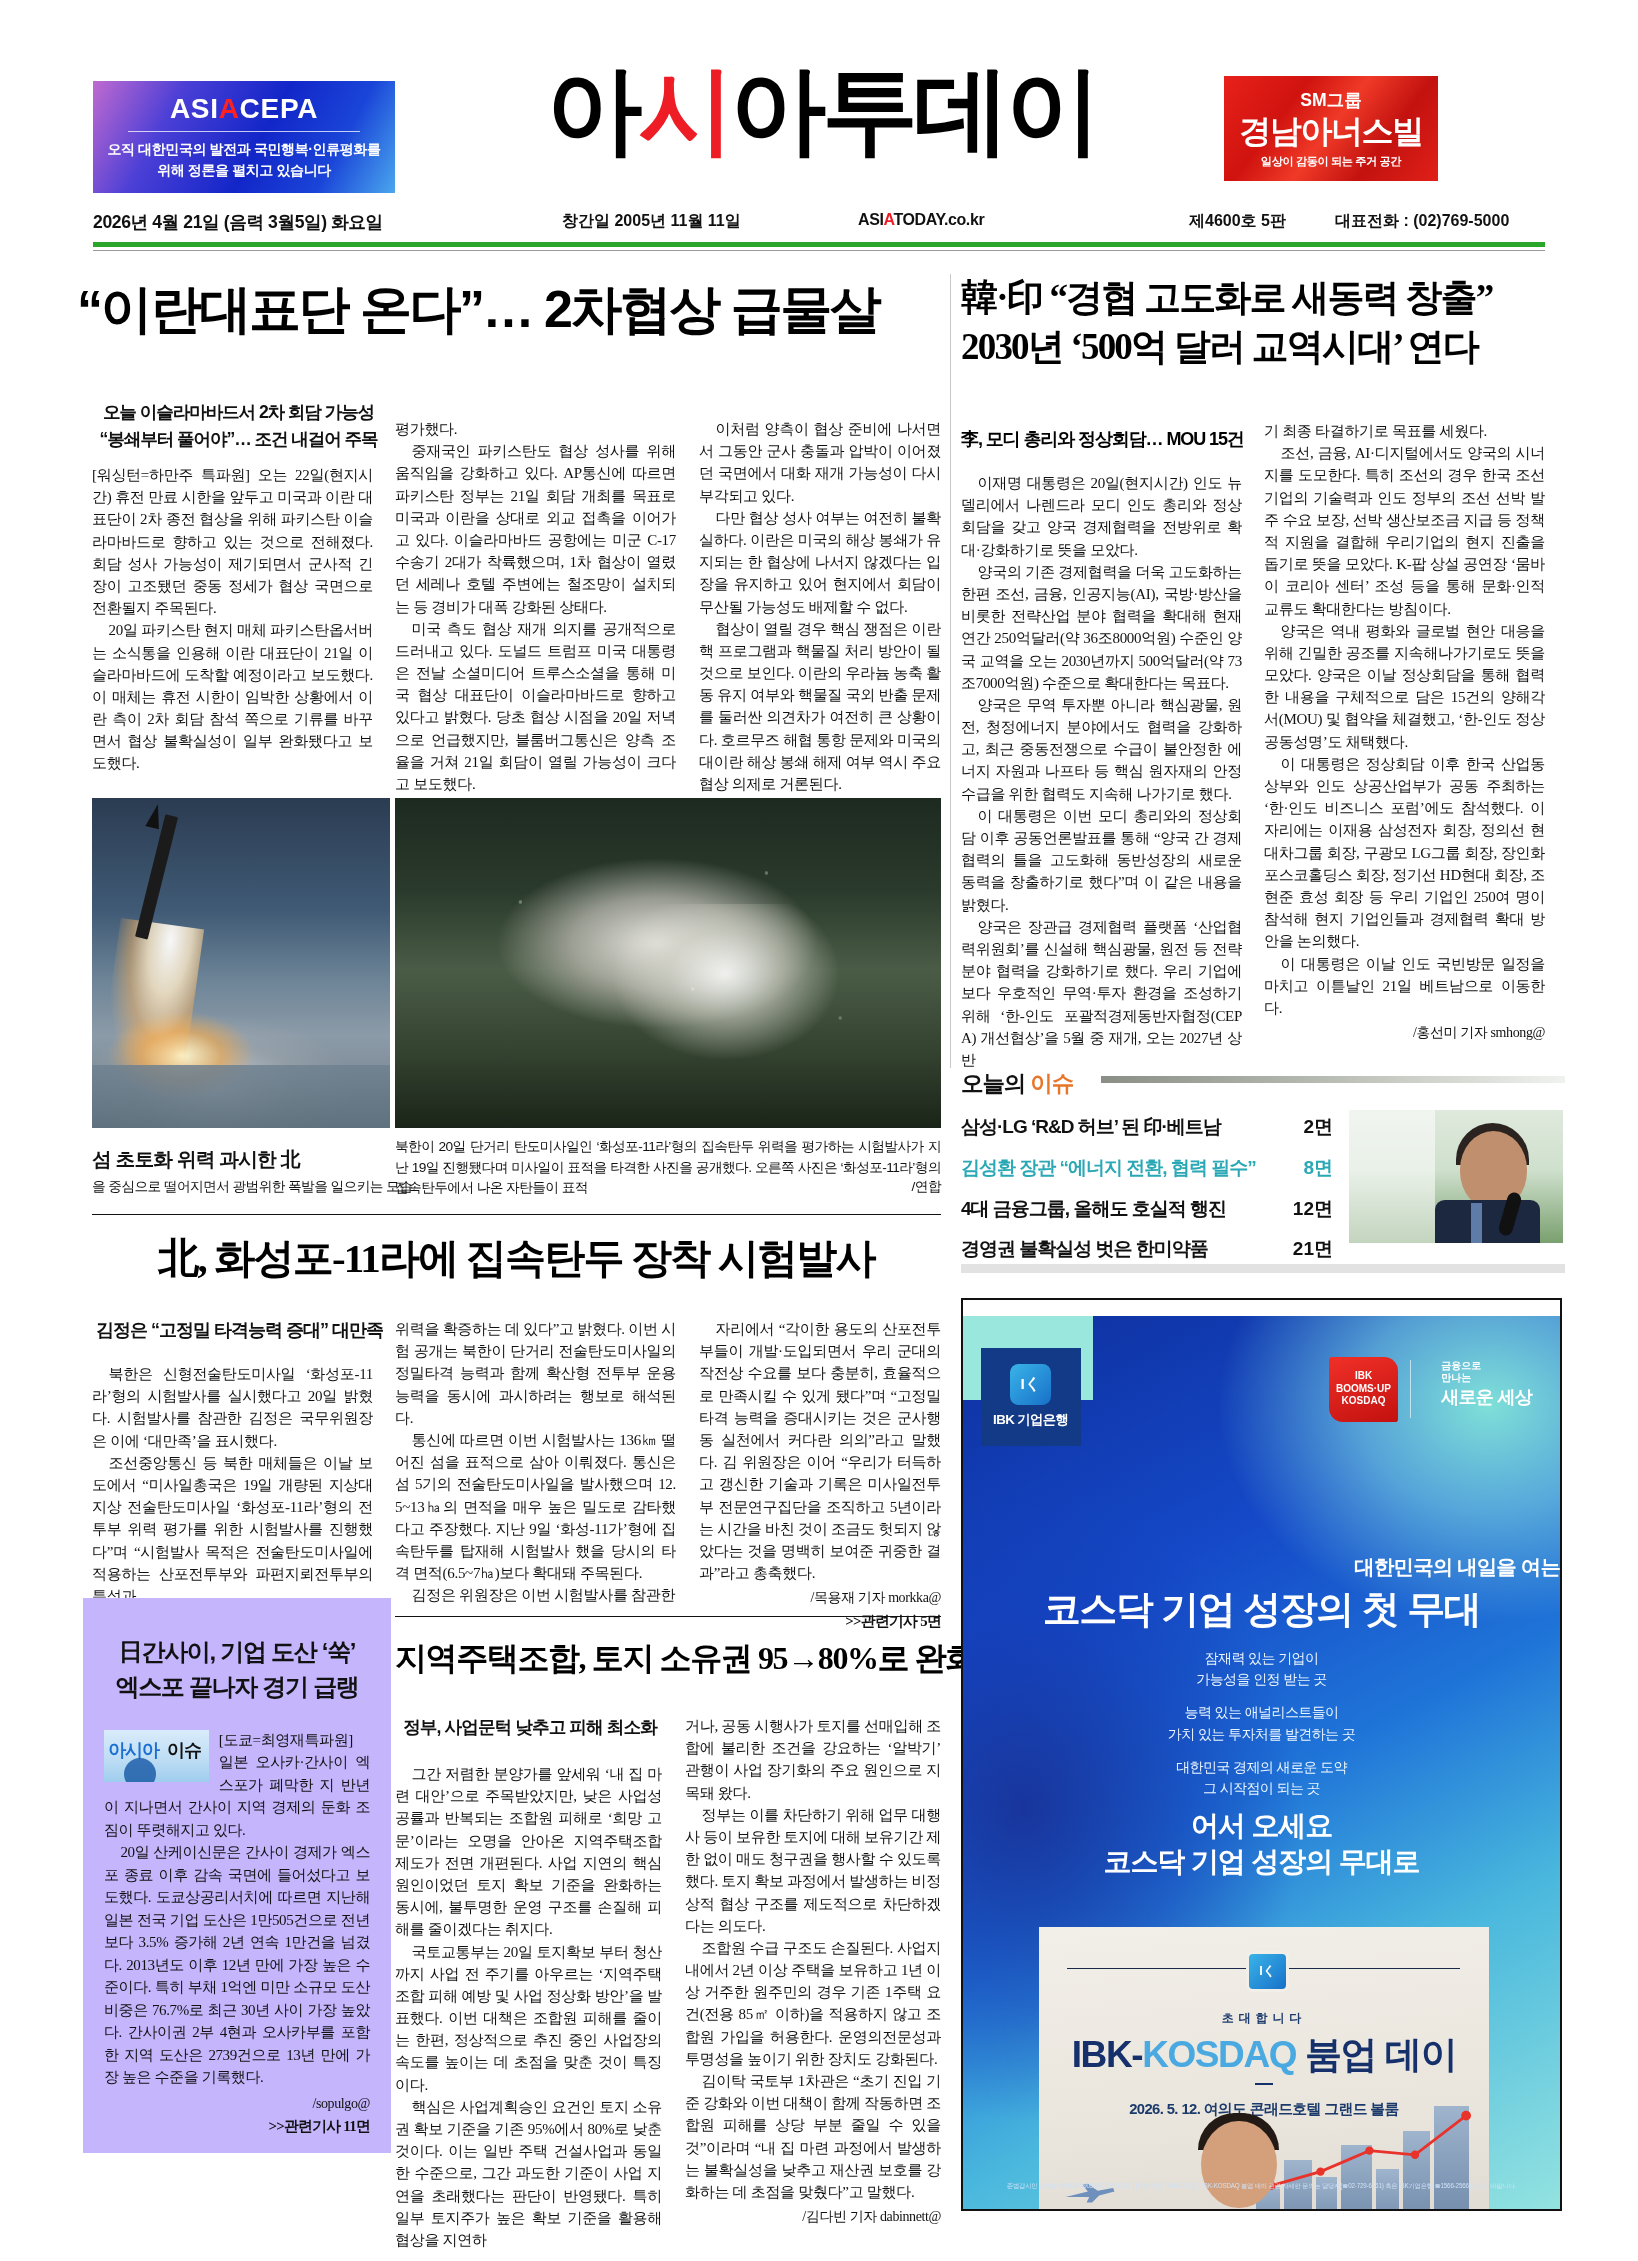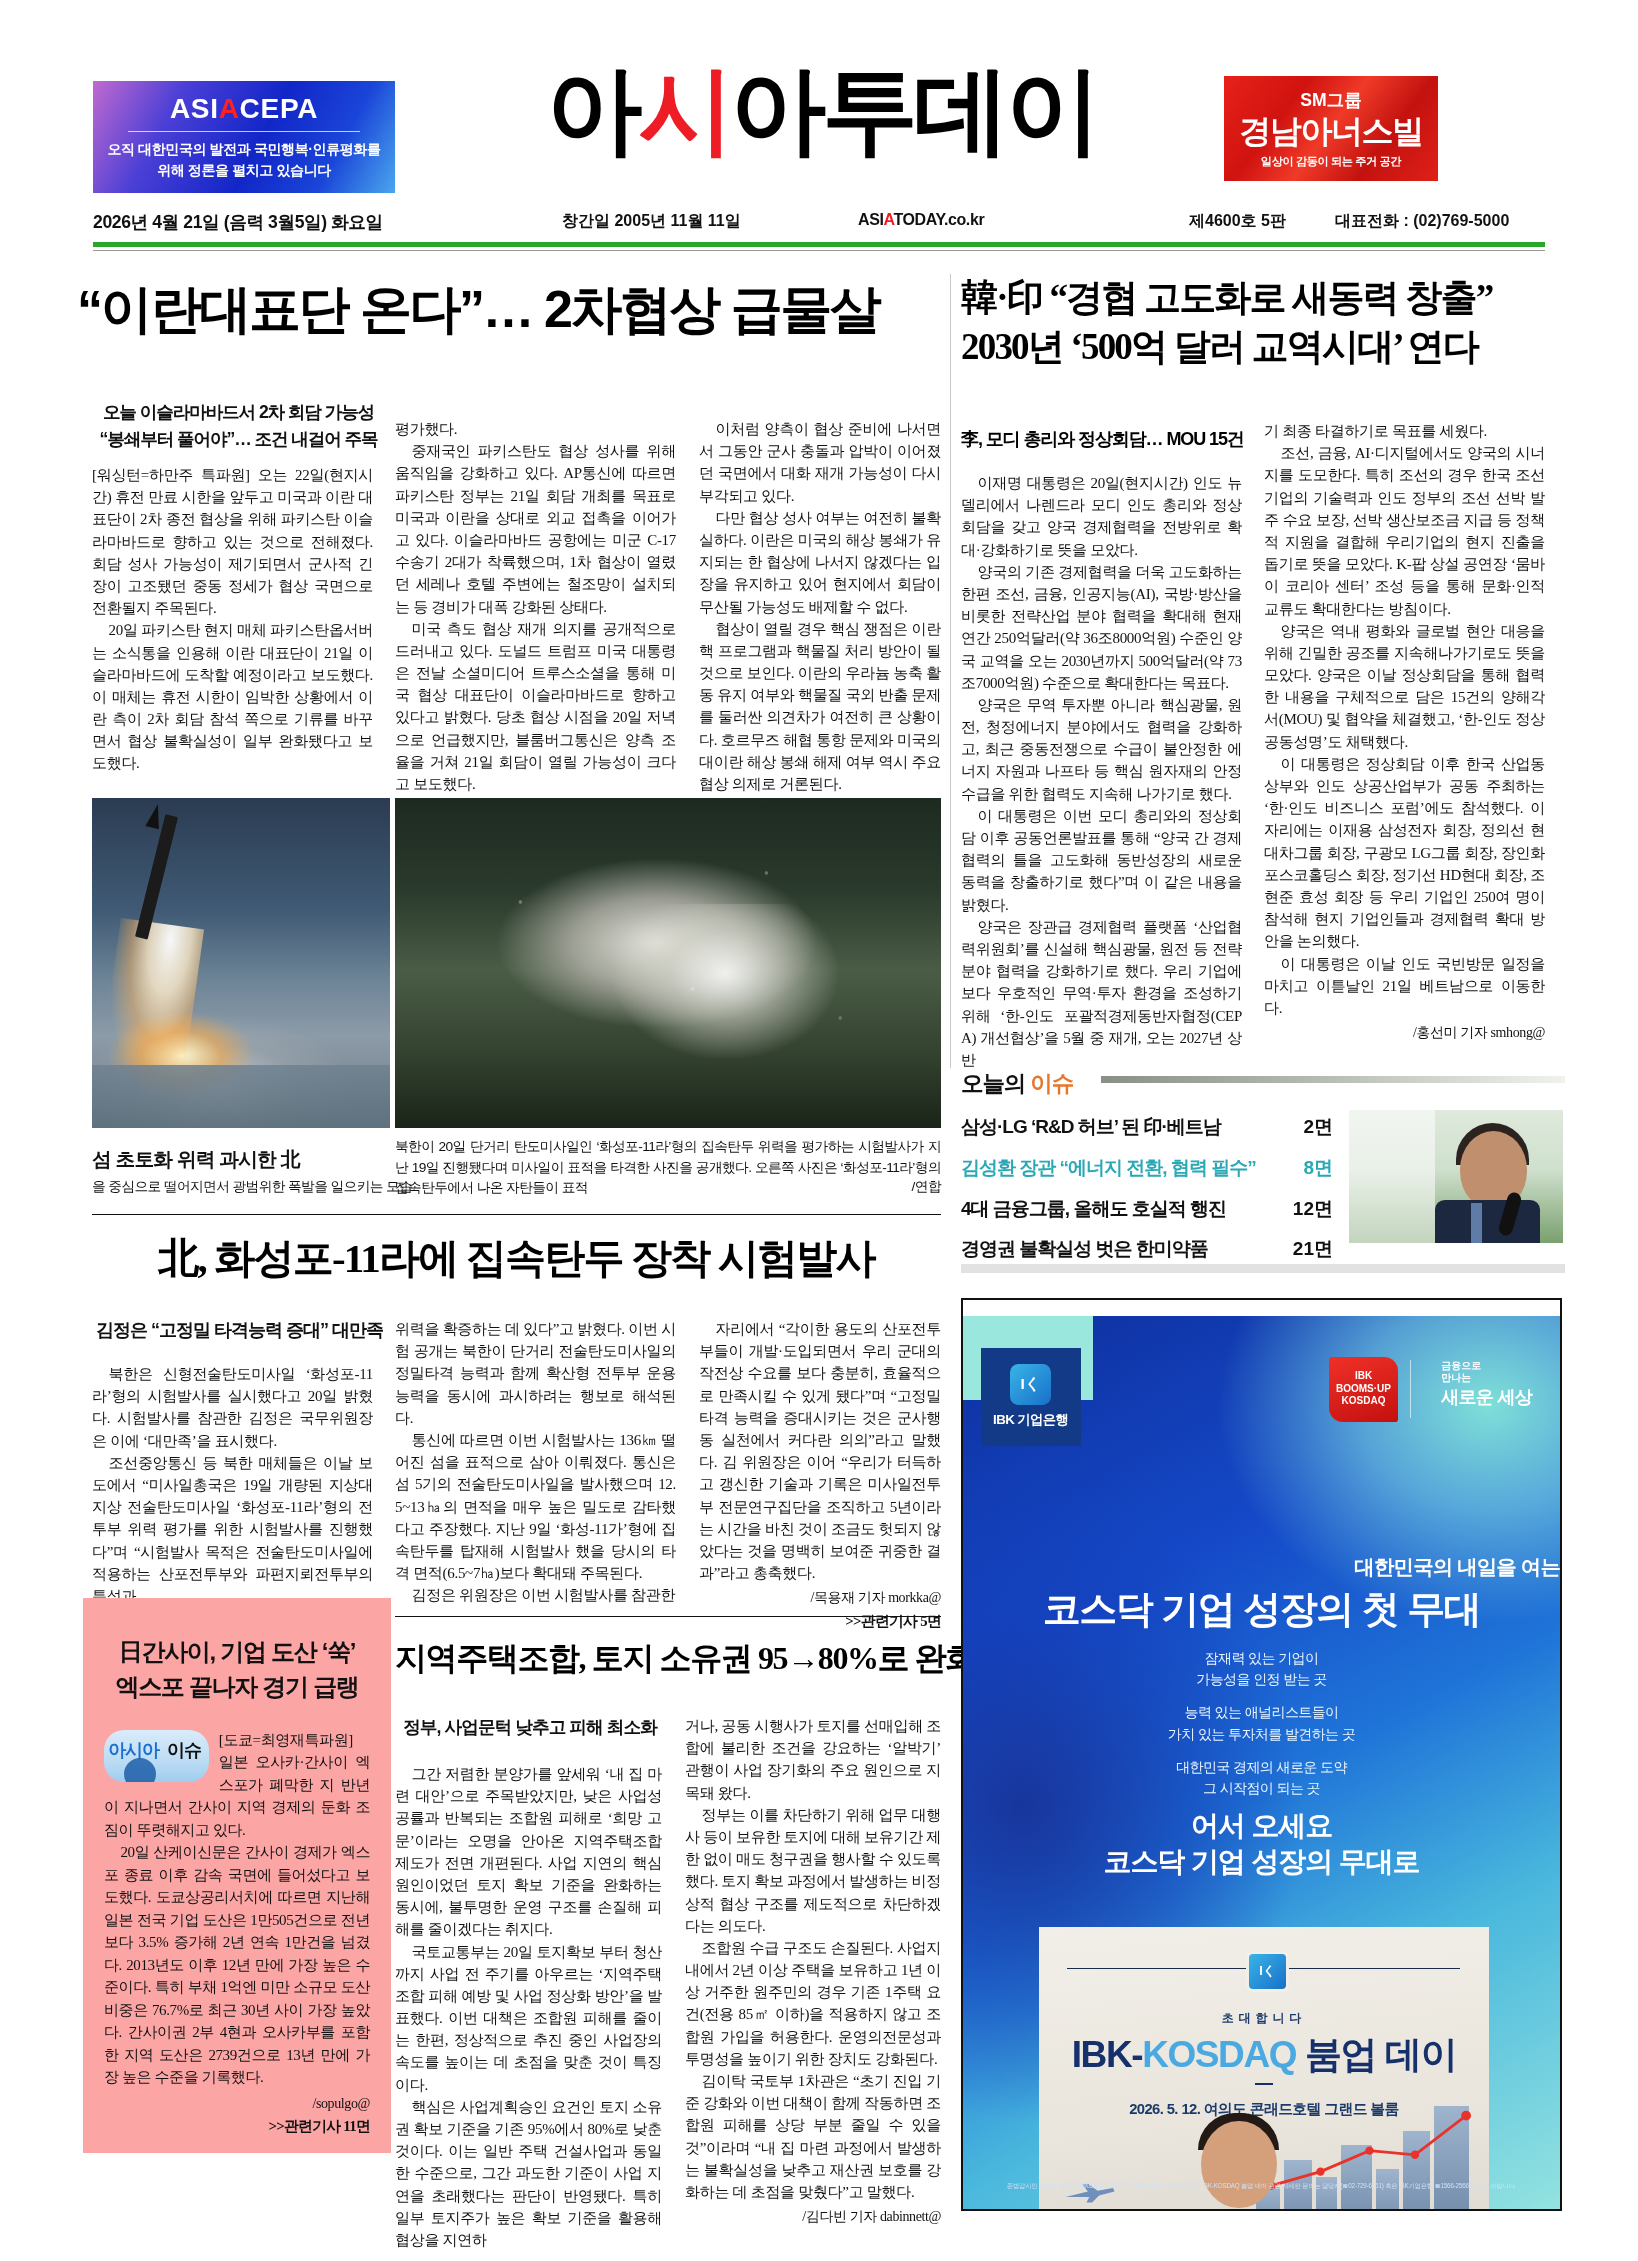--- a/index.html
+++ b/index.html
@@ -239,30 +239,30 @@
   .model{position:absolute;left:148px;bottom:0;width:105px;height:112px;}
   .model .hd{position:absolute;left:14px;bottom:28px;width:76px;height:87px;border-radius:38px/44px;background:#d4a07c;}
   .model .hr{position:absolute;left:11.2px;bottom:86px;width:81px;height:37px;border-radius:41px 41px 0 0;background:#231a16;}
   .plane{position:absolute;left:25px;bottom:32px;width:52px;height:21px;}
   .ad-fine{position:absolute;left:0;bottom:18px;width:100%;text-align:center;color:#cfe0f5;
     font-family:"Liberation Sans",sans-serif;font-size:6.3px;letter-spacing:-0.2px;}
 
   
   .asia-box{
     position:absolute;left:83px;top:1598px;width:308px;height:555px;
-    background:#fca5a5;box-sizing:border-box;padding:37px 21px 14px;
+    background:#c4b5fd;box-sizing:border-box;padding:37px 21px 14px;
   }
   .asia-h{
     font-family:"Liberation Sans",sans-serif;font-weight:bold;font-size:24px;
     line-height:1.45;letter-spacing:-1.3px;color:#111;text-align:center;margin-bottom:24px;
   }
   .asia-logo{
     float:left;width:105px;height:52px;margin:1.4px 9.8px 2.8px 0;
     background:linear-gradient(180deg,#d9ecfa 0%,#bcdcf4 60%,#9fcdee 100%);
-    position:relative;overflow:hidden;border-radius:20px;
+    position:relative;overflow:hidden;
   }
   .asia-logo .t1{position:absolute;left:4.2px;top:8.4px;font-family:"Liberation Sans",sans-serif;
     font-weight:bold;font-size:18px;color:#1a6fd0;letter-spacing:-1.1px;}
   .asia-logo .t2{position:absolute;left:63px;top:8.4px;font-family:"Liberation Sans",sans-serif;
     font-weight:bold;font-size:18px;color:#111;letter-spacing:-1.1px;}
   .asia-logo .globe{position:absolute;left:19.7px;bottom:-8.4px;width:32px;height:32px;border-radius:50%;background:#1d5ea8;opacity:.85;}
   .asia-body{
     font-family:"Liberation Serif",serif;font-size:15px;line-height:1.5;color:#111;
     text-align:justify;letter-spacing:-0.4px;word-break:break-all;
   }

